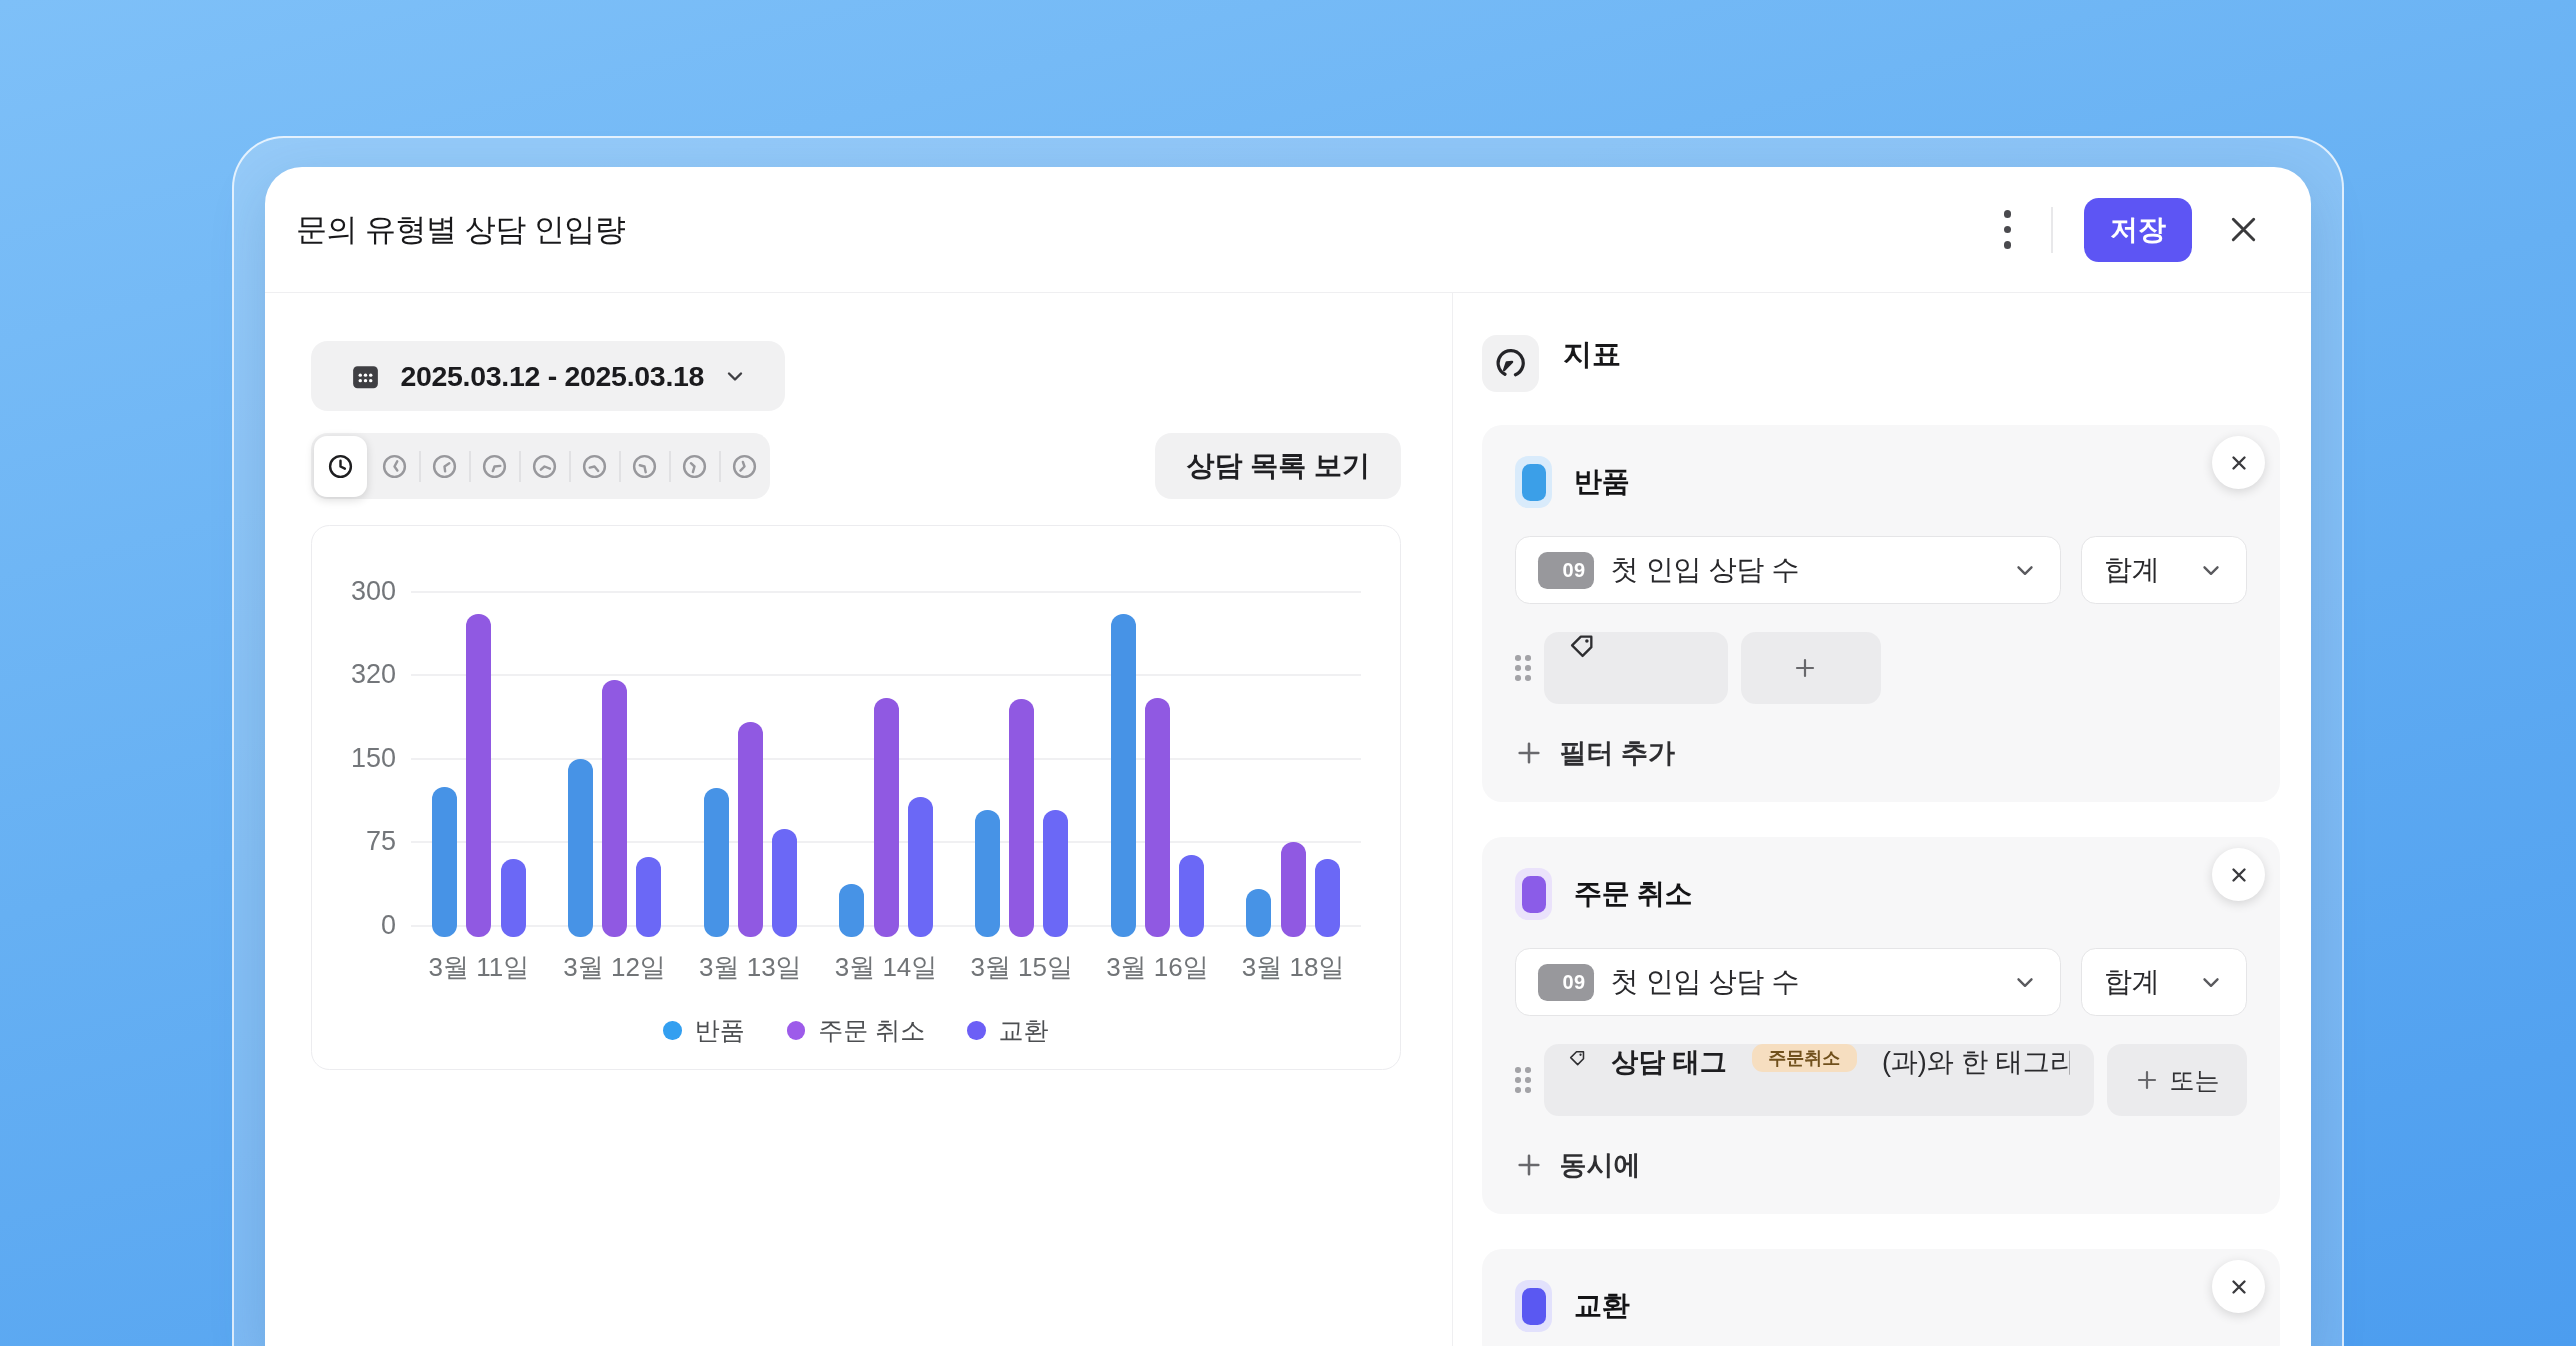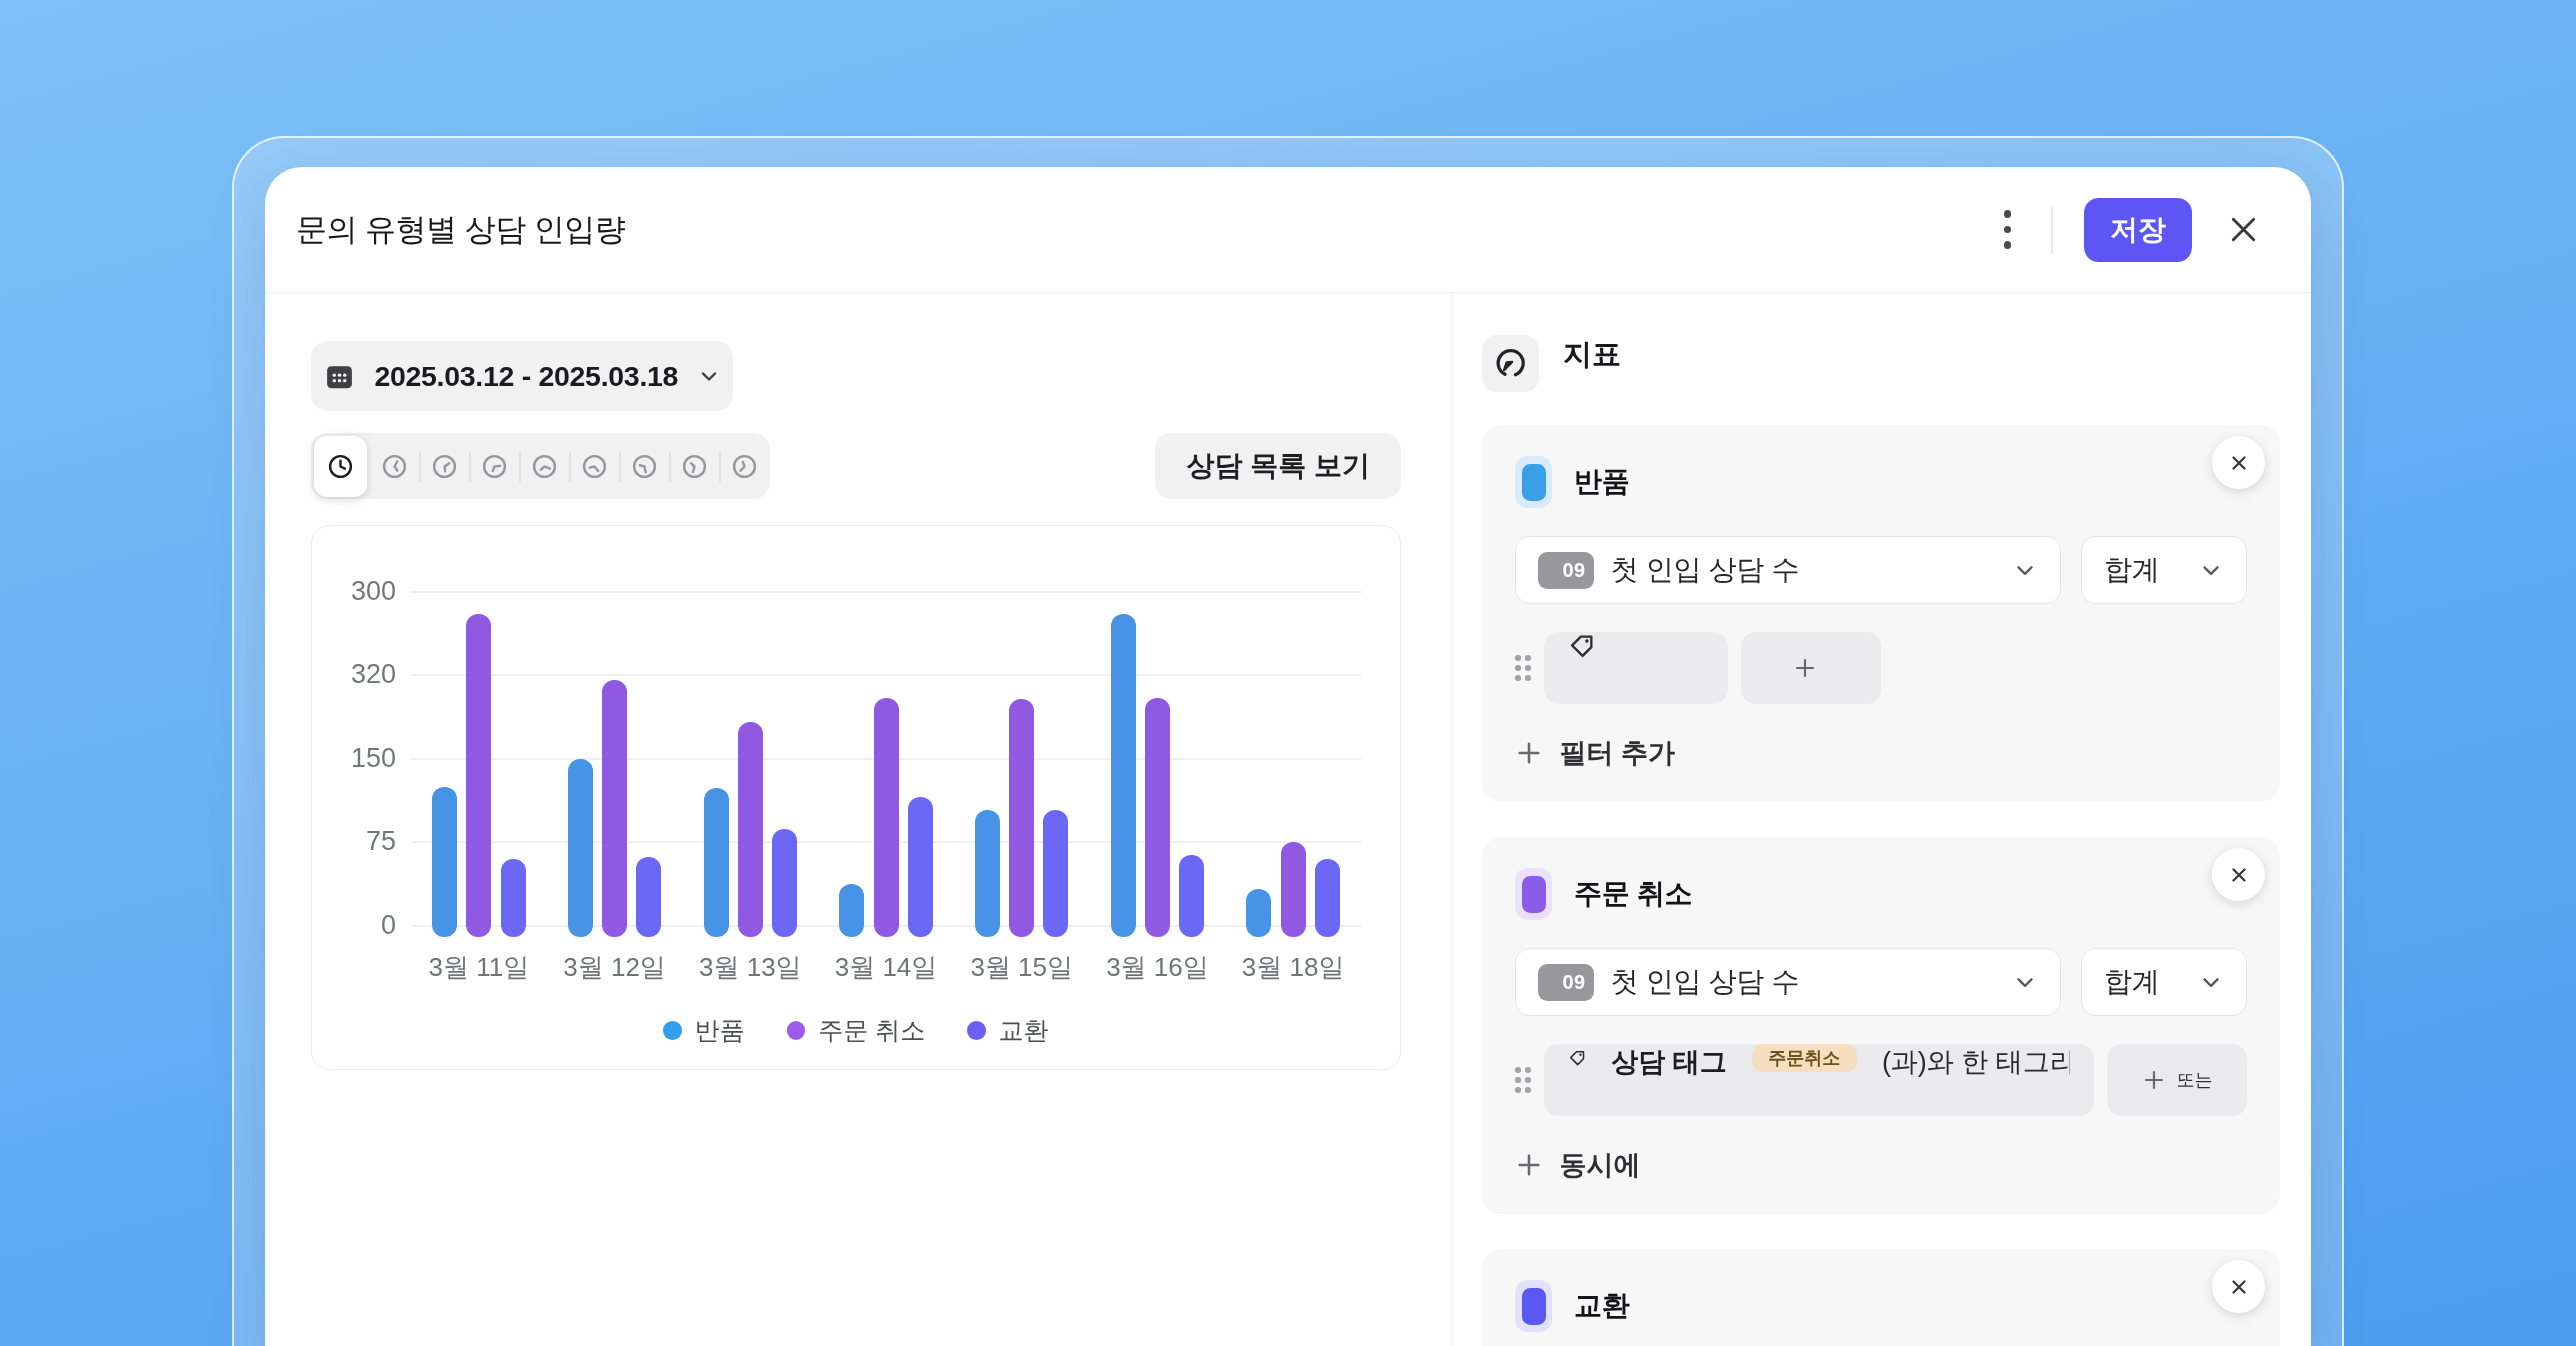--- a/index.html
+++ b/index.html
@@ -39,21 +39,21 @@
   .close-x{width:40px;height:40px;display:flex;align-items:center;justify-content:center;cursor:pointer;}
 
   
   .split{flex:1;display:flex;min-height:0;}
   .main{flex:1;min-width:0;padding:48px 0 0 46px;}
   .aside{width:859px;flex:0 0 auto;border-left:1.8px solid #EFEFF1;
          padding:42px 31px 0 29px;box-sizing:border-box;}
 
   
   .date-pill{display:inline-flex;align-items:center;gap:18.4px;height:70px;
-    padding:0 12px;background:#F1F1F2;border-radius:16.6px;cursor:pointer;}
+    padding:0 38px;background:#F1F1F2;border-radius:16.6px;cursor:pointer;}
   .date-pill .txt{font-size:28.5px;font-weight:700;color:#1B1B1E;letter-spacing:-0.3px;}
   .row2{margin-top:22px;display:flex;align-items:center;padding-right:51px;}
   .clockbar{display:flex;align-items:center;height:66px;background:#F1F1F2;border-radius:16.6px;}
   .clockseg{width:50px;height:66px;display:flex;align-items:center;justify-content:center;
     cursor:pointer;position:relative;box-sizing:border-box;}
   .clockseg.divided:before{content:"";position:absolute;left:-0.9px;top:17.5px;width:1.8px;height:31px;background:#E1E1E3;}
   .clockseg.selected{background:#fff;border-radius:13px;margin:2.8px;width:53px;height:61px;
     box-shadow:0 2.8px 9.2px rgba(0,0,0,.14);}
   .viewlist-btn{margin-left:auto;height:66px;padding:10px 31px;background:#F1F1F2;border:none;
     border-radius:16.6px;font-size:28px;font-weight:600;color:#1F1F22;font-family:inherit;cursor:pointer;}
@@ -101,21 +101,21 @@
   .filterwrap{margin-top:28px;display:flex;align-items:center;gap:13px;}
   .fbox{background:#EBEBED;border-radius:14.7px;height:72px;display:flex;
     gap:25px;padding:0 24px;cursor:pointer;}
   .fbox.grow{flex:1;min-width:0;}
   .ffield{font-size:27px;font-weight:700;color:#1E1E21;white-space:nowrap;}
   .ftag{height:28px;padding:0 16.6px;border-radius:11px;font-size:18px;font-weight:600;
     display:flex;align-items:center;white-space:nowrap;}
   .fcond{font-size:27px;color:#2A2A2D;white-space:nowrap;overflow:hidden;}
   .orbox{width:140px;flex:0 0 auto;background:#EBEBED;border-radius:14.7px;height:72px;
     display:flex;align-items:center;justify-content:center;gap:11px;cursor:pointer;}
-  .orbox .lbl{font-size:18px;color:#323235;}
+  .orbox .lbl{font-size:25px;color:#323235;}
   .draghandle{flex:0 0 auto;display:grid;grid-template-columns:repeat(2,5.5px);grid-auto-rows:5.5px;
     gap:4.6px;cursor:grab;}
   .draghandle i{width:5.5px;height:5.5px;border-radius:50%;background:#A3A3A7;}
   svg{display:block;}
 </style>
 </head>
 <body>
 
 <div class="stage">
   <div class="ring"></div>

